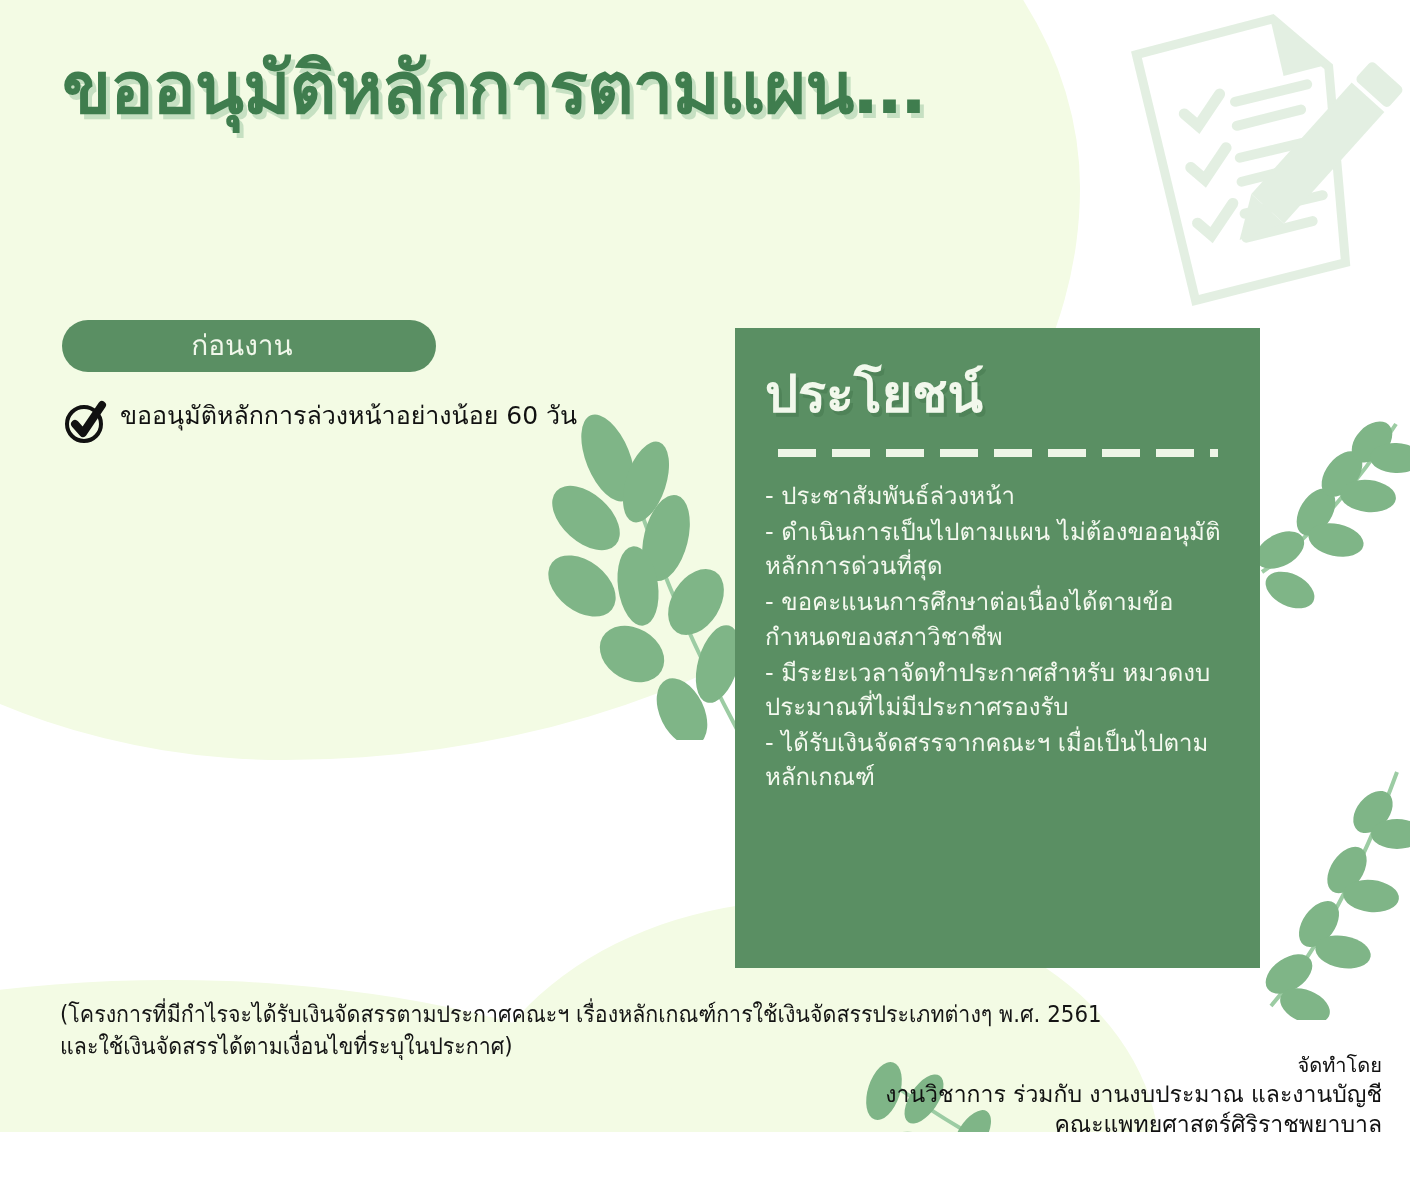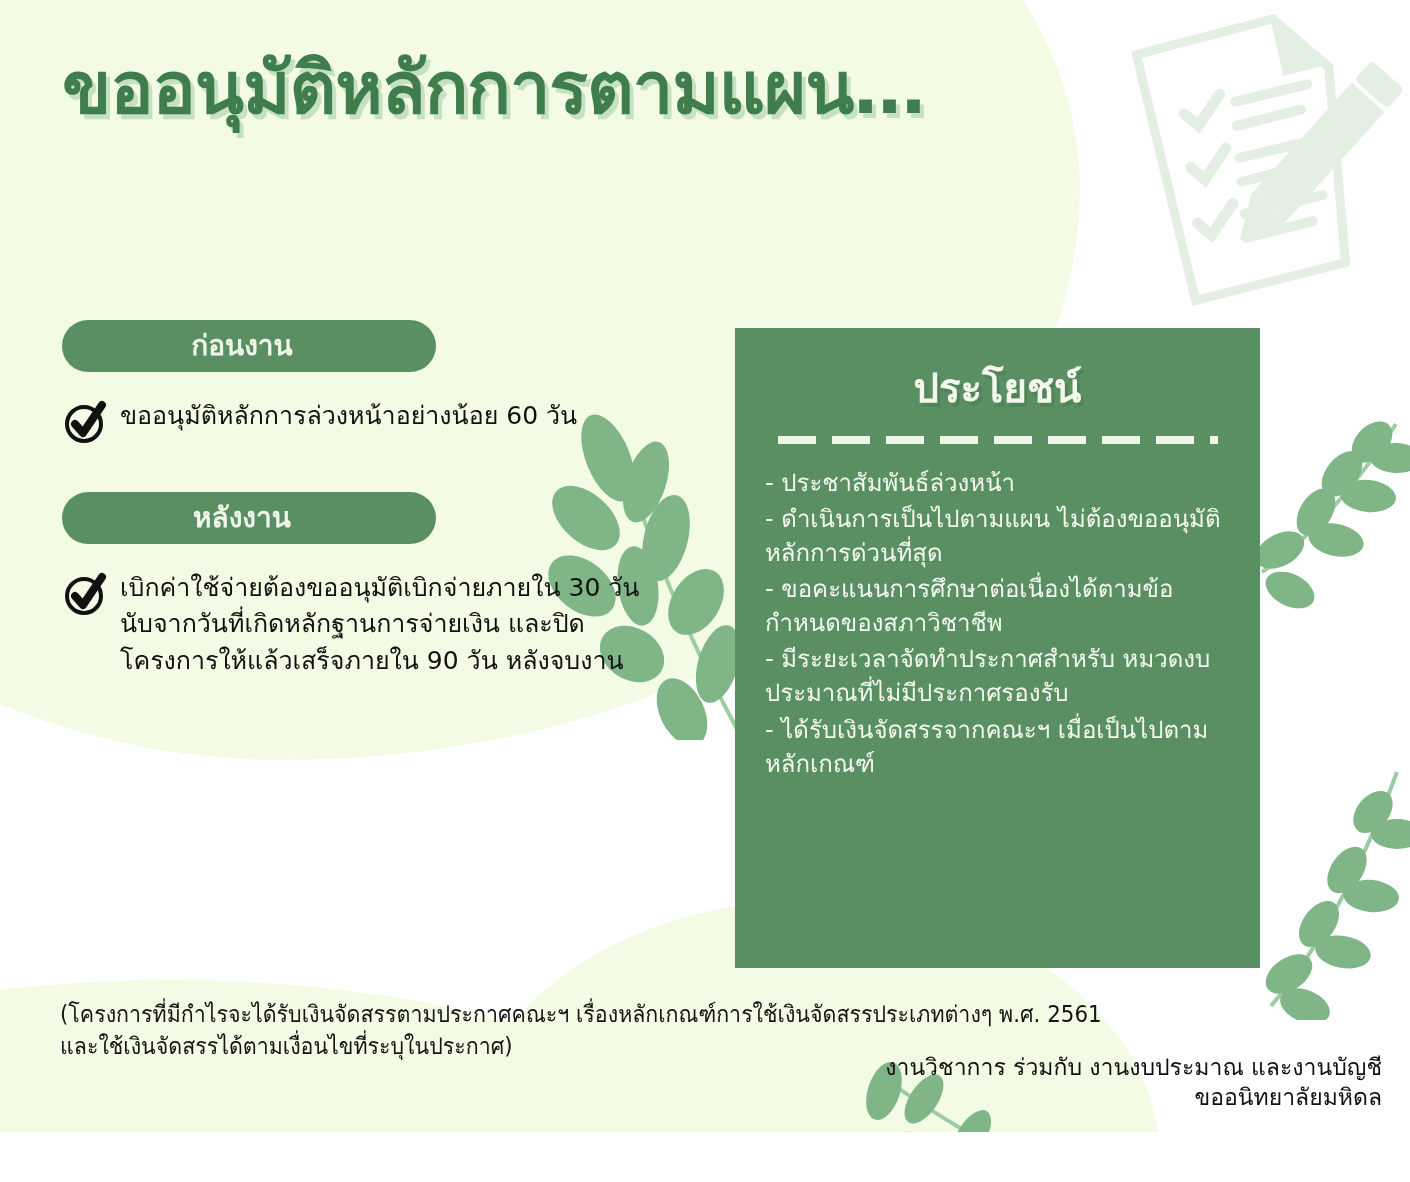--- a/index.html
+++ b/index.html
@@ -93,21 +93,21 @@
     width: 620px;
   }
   .pill {
     display: block;
     width: 374px;
     height: 52px;
     border-radius: 26px;
     background: #5a8f63;
     color: #f0f7ea;
     font-size: 28px;
-    font-weight: bold;
+    font-weight: normal;
     line-height: 52px;
     text-align: center;
     box-sizing: border-box;
     padding-right: 14px;
   }
   .bullet-list { margin: 0; padding: 0; }
   .bullet {
     display: flex;
     align-items: flex-start;
     margin-top: 26px;
@@ -132,23 +132,23 @@
     position: absolute;
     left: 735px;
     top: 328px;
     width: 525px;
     height: 640px;
     background: #5a8f63;
     box-sizing: border-box;
     padding: 38px 30px 0 30px;
   }
   .panel-title {
-    text-align: center;
+    text-align: left;
     color: #f2f8ec;
-    font-size: 40px;
+    font-size: 52px;
     font-weight: bold;
     line-height: 1.1;
     text-shadow: 3px 4px 0 rgba(60, 110, 70, 0.35);
   }
   .panel-divider {
     margin: 26px auto 22px auto;
     width: 440px;
     height: 8px;
     background: repeating-linear-gradient(
       to right,
@@ -299,51 +299,39 @@
           </svg>
           <div class="bullet-text">ขออนุมัติหลักการล่วงหน้าอย่างน้อย 60 วัน</div>
         </div>
 
 
       </div>
     </div>
 
     <div class="section-gap"></div>
 
-    <div>
-      <div class="pill">หลังงาน</div>
-      <div class="bullet-list">
-
-        <div class="bullet">
-          <svg class="check-icon" viewBox="0 0 46 46">
-            <circle cx="22" cy="24" r="17" fill="none" stroke="#111111" stroke-width="4"></circle>
-            <path d="M13 24 L21 33 L40 5" fill="none" stroke="#111111" stroke-width="8" stroke-linecap="round" stroke-linejoin="round"></path>
-          </svg>
-          <div class="bullet-text" style="max-width:520px">เบิกค่าใช้จ่ายต้องขออนุมัติเบิกจ่ายภายใน 30 วัน นับจากวันที่เกิดหลักฐานการจ่ายเงิน และปิดโครงการให้แล้วเสร็จภายใน 90 วัน หลังจบงาน</div>
-        </div>
-
-      </div>
-    </div>
   </div>
 
   <div class="panel">
     <div class="panel-title">ประโยชน์</div>
     <div class="panel-divider"></div>
     <ul class="panel-list">
       <li class="panel-item">- ประชาสัมพันธ์ล่วงหน้า</li>
       <li class="panel-item">- ดำเนินการเป็นไปตามแผน ไม่ต้องขออนุมัติหลักการด่วนที่สุด</li>
       <li class="panel-item">- ขอคะแนนการศึกษาต่อเนื่องได้ตามข้อกำหนดของสภาวิชาชีพ</li>
       <li class="panel-item">- มีระยะเวลาจัดทำประกาศสำหรับ หมวดงบประมาณที่ไม่มีประกาศรองรับ</li>
       <li class="panel-item">- ได้รับเงินจัดสรรจากคณะฯ เมื่อเป็นไปตามหลักเกณฑ์</li>
     </ul>
   </div>
 
   <div class="footnote">
     <div>(โครงการที่มีกำไรจะได้รับเงินจัดสรรตามประกาศคณะฯ เรื่องหลักเกณฑ์การใช้เงินจัดสรรประเภทต่างๆ พ.ศ. 2561</div>
     <div>และใช้เงินจัดสรรได้ตามเงื่อนไขที่ระบุในประกาศ)</div>
   </div>
 
   <div class="credits">
+    <div class="credits-label">จัดทำโดย</div>
     <div class="credits-line">งานวิชาการ ร่วมกับ งานงบประมาณ และงานบัญชี</div>
+    <div class="credits-line">คณะแพทยศาสตร์ศิริราชพยาบาล</div>
     <div class="credits-line">ขออนิทยาลัยมหิดล</div>
   </div>
 
 </div>
 
 </body></html>

